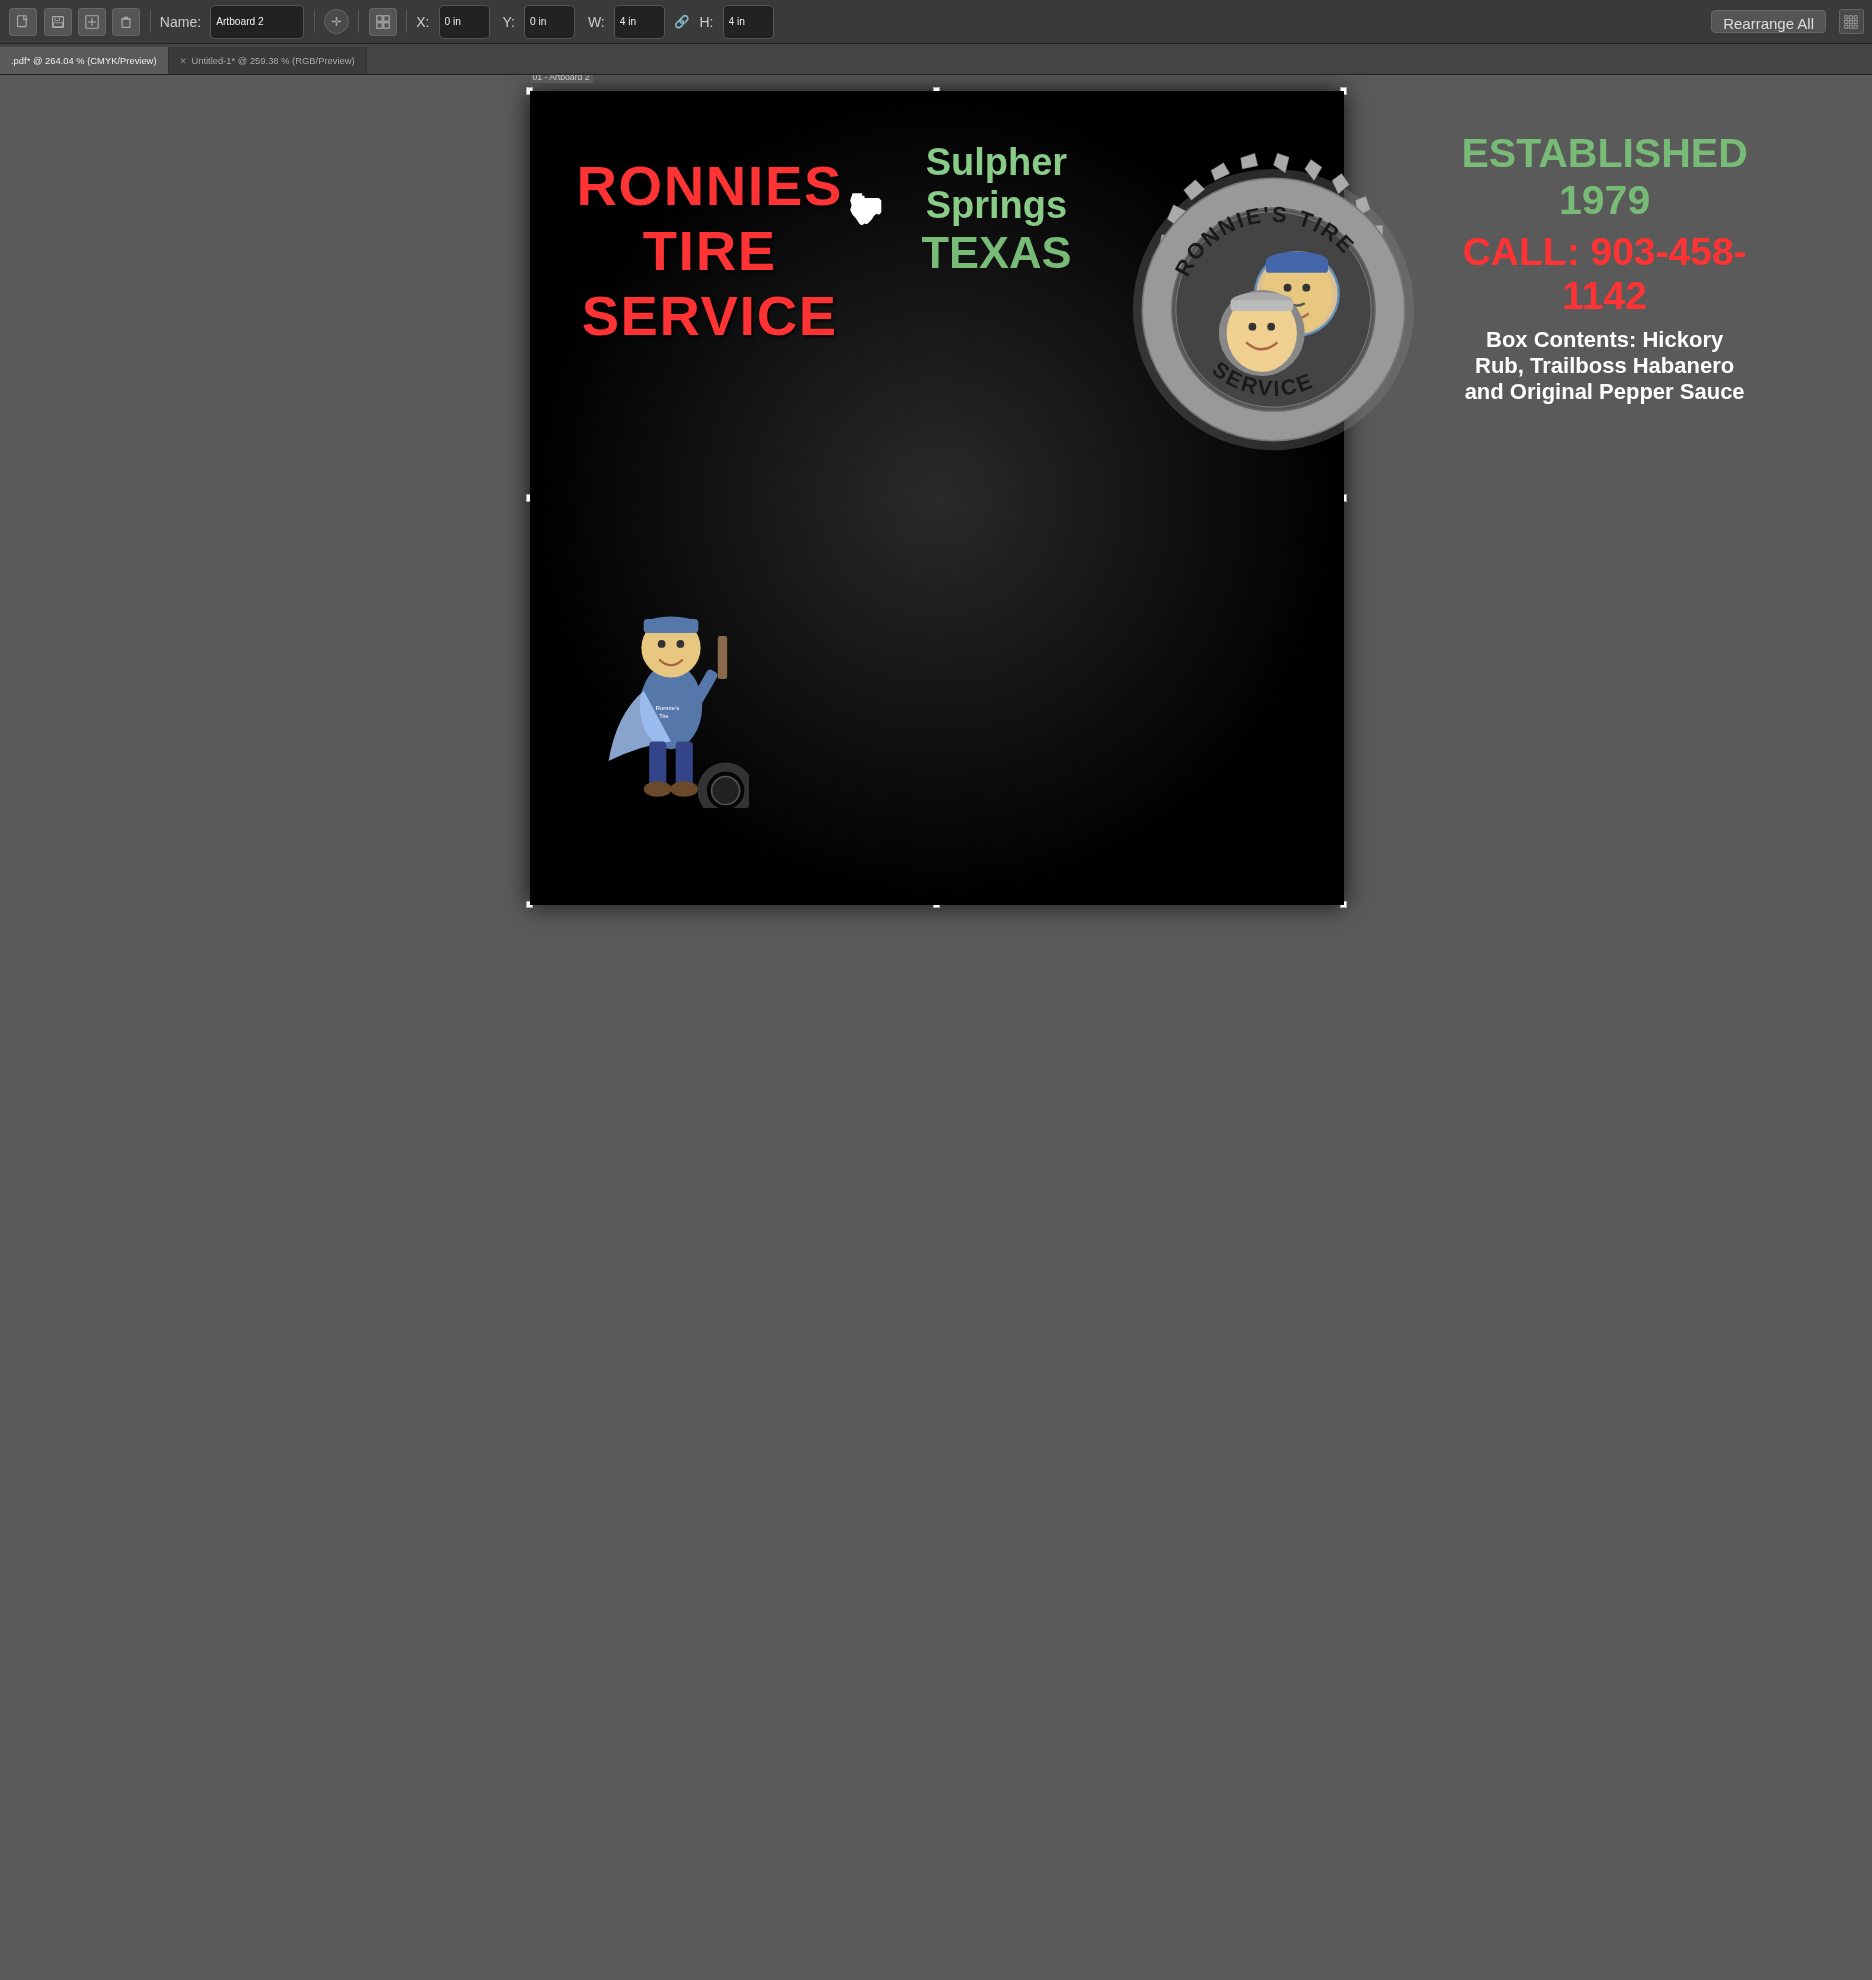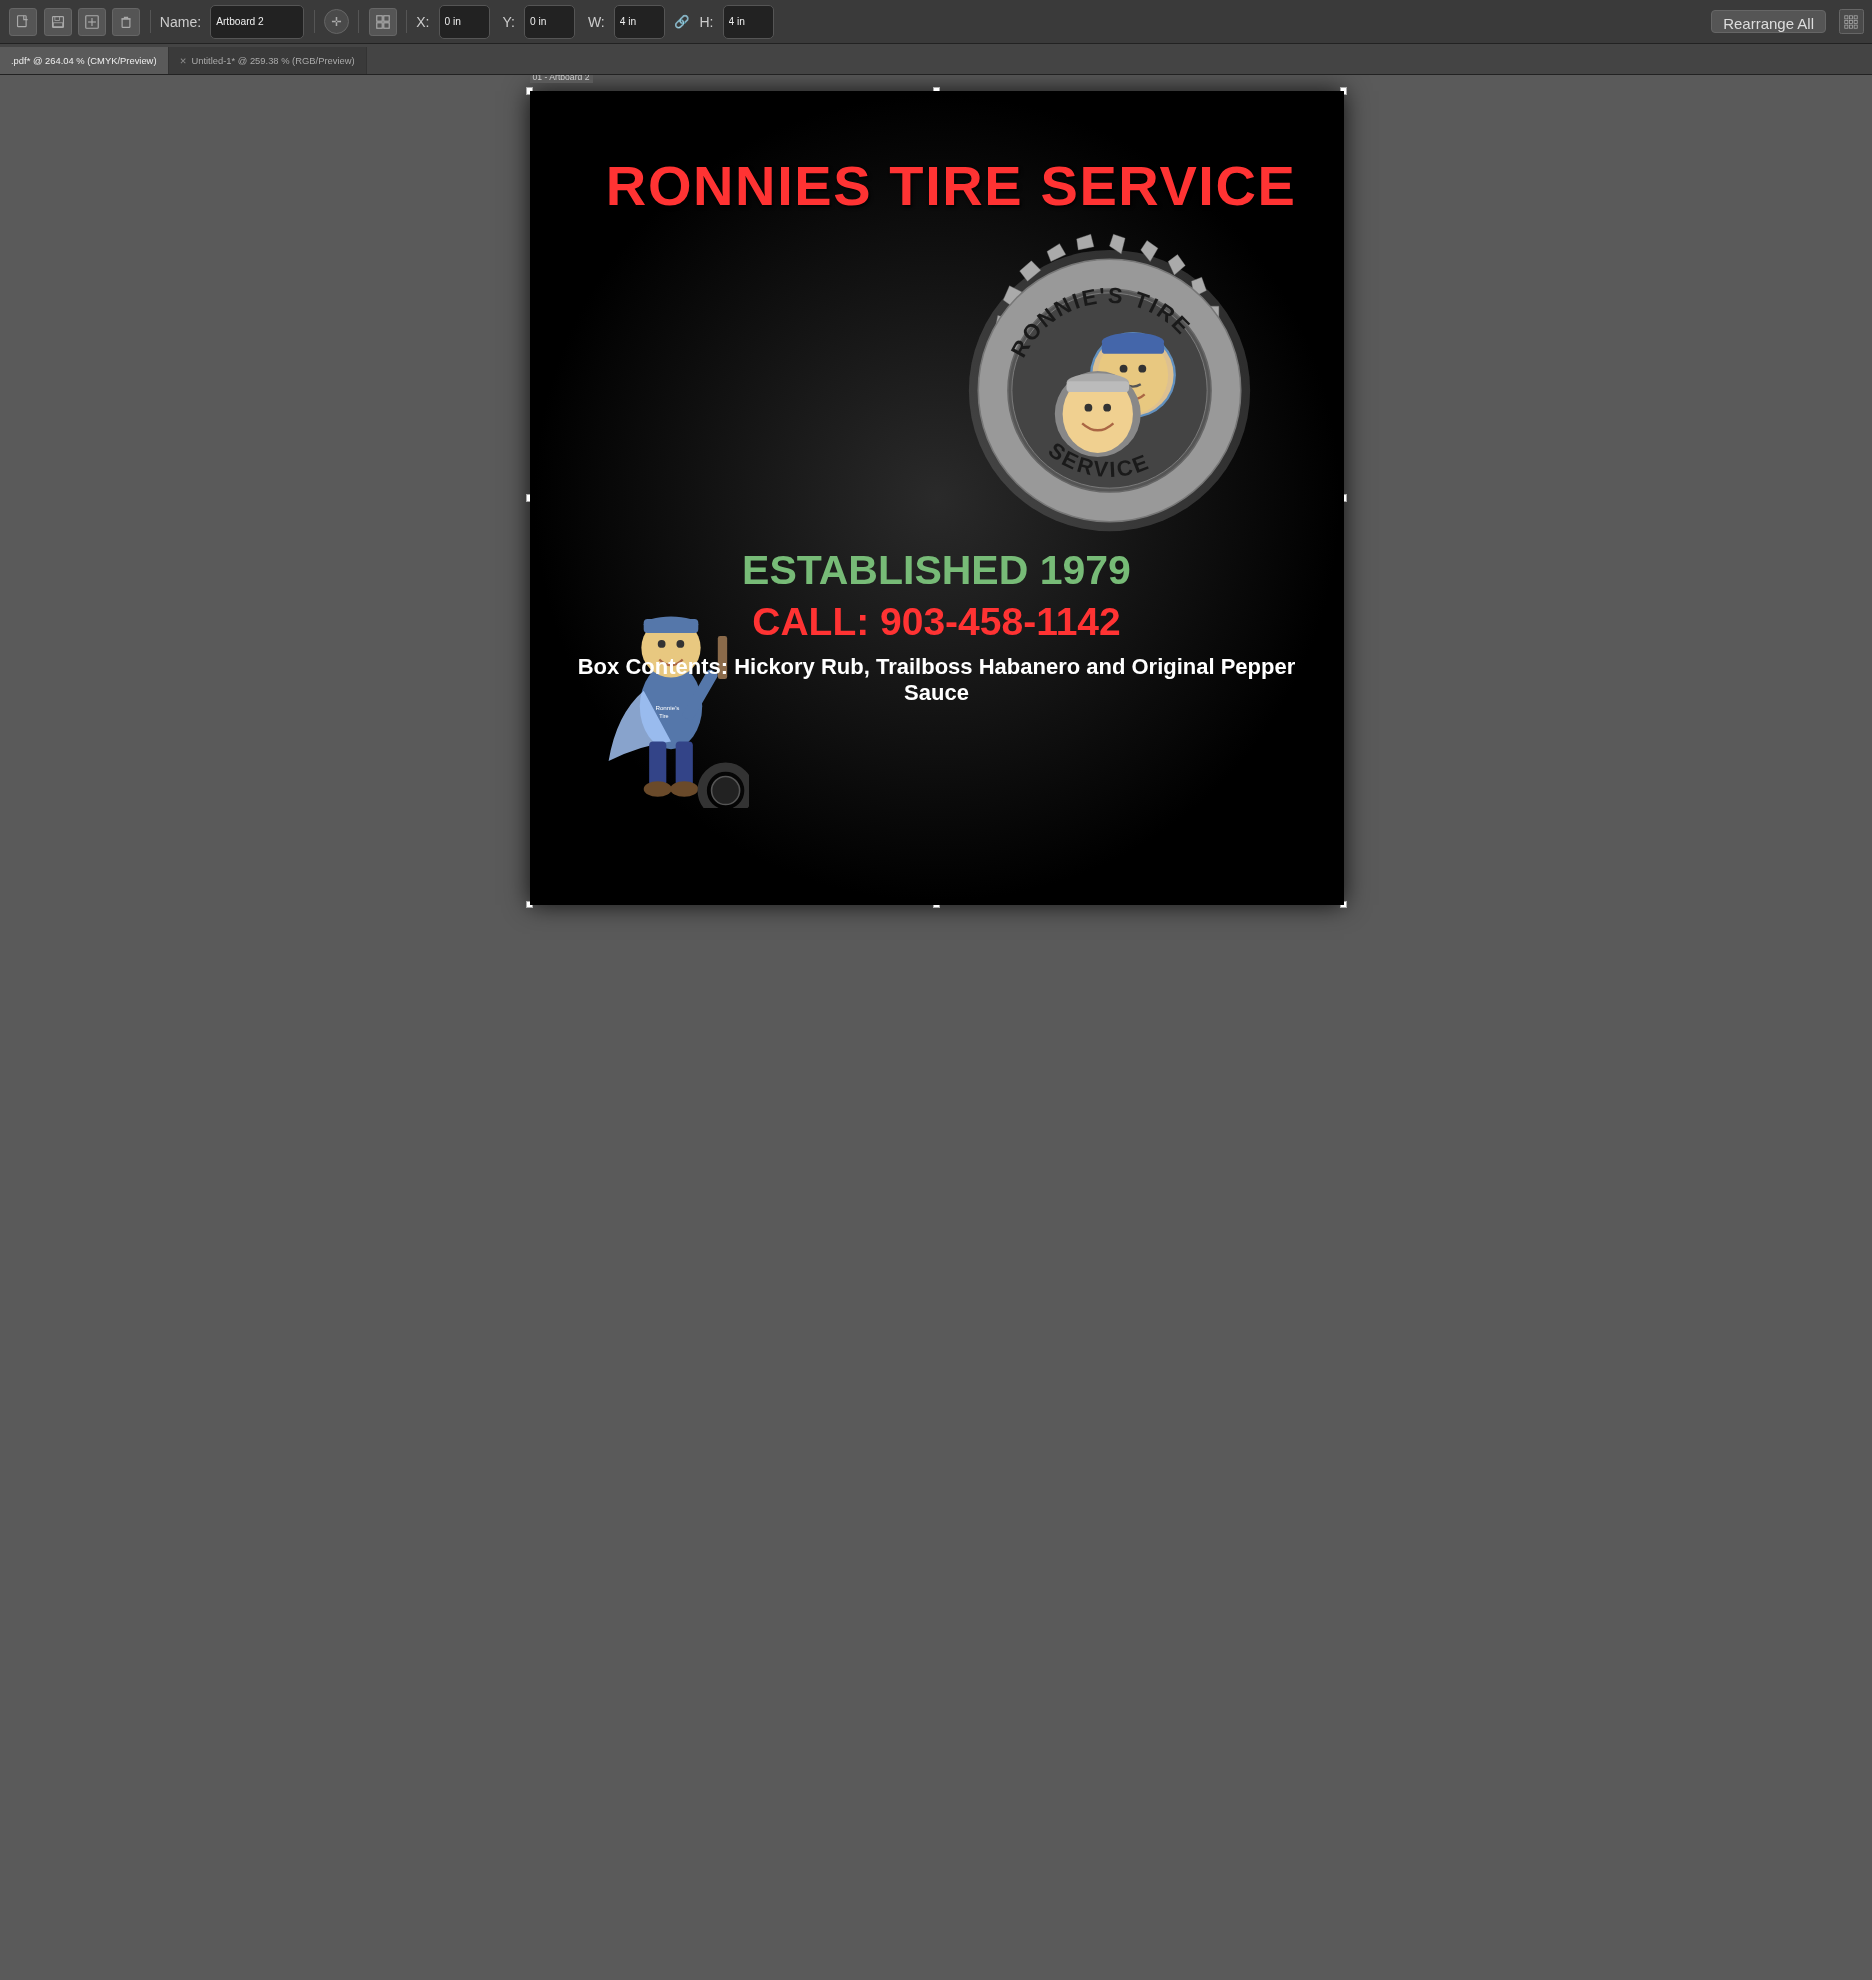--- a/index.html
+++ b/index.html
@@ -182,24 +182,24 @@
     .handle.ml { top: 50%; left: -3.9px; margin-top: -3.9px; cursor: w-resize; }
     .handle.mr { top: 50%; right: -3.9px; margin-top: -3.9px; cursor: e-resize; }
     .handle.bl { bottom: -3.9px; left: -3.9px; cursor: sw-resize; }
     .handle.bm { bottom: -3.9px; left: 50%; margin-left: -3.9px; cursor: s-resize; }
     .handle.br { bottom: -3.9px; right: -3.9px; cursor: se-resize; }
 
     
     .artboard-content {
       width: 100%; height: 100%;
       display: flex;
-      flex-direction: column;
-      align-items: flex-end;
+      flex-direction: row;
+      align-items: flex-start;
       justify-content: flex-start;
-      padding: 47px 47px 47px;
+      padding: 47px 47px 22px;
       position: relative;
       background: radial-gradient(ellipse at center, #2a2a2a 0%, #000 70%);
     }
 
     
     .main-title {
       font-family: 'Arial Black', Arial, sans-serif;
       font-size: 56px;
       font-weight: 900;
       color: #ff3333;
@@ -384,20 +384,32 @@
     <div class="handle ml"></div>
     <div class="handle mr"></div>
     <div class="handle bl"></div>
     <div class="handle bm"></div>
     <div class="handle br"></div>
 
     <div class="artboard-content">
 
       <div class="main-title">RONNIES TIRE SERVICE</div>
 
+      <div class="subtitle-row">
+        <div style="display:flex; align-items:center; gap: 7.8px;">
+
+          <svg width="78" height="78" viewBox="0 0 100 100" style="fill:white; margin-right:7.8px;">
+            <path d="M20,15 L40,15 L40,20 L45,20 L45,25 L75,25 L80,30 L80,55 L75,60 L70,58 L65,62 L60,70 L55,75 L50,80 L45,78 L40,82 L35,80 L30,72 L25,65 L20,60 L15,50 L18,40 L15,30 Z"></path>
+          </svg>
+          <div>
+            <div class="subtitle-sulpher">Sulpher Springs</div>
+            <div class="subtitle-texas">TEXAS</div>
+          </div>
+        </div>
+      </div>
 
       <div class="logo-area">
         <svg viewBox="0 0 480 420" width="375" height="329">
 
           <g transform="translate(240, 210)">
 
             <circle cx="0" cy="0" r="180" fill="#8a8a8a" opacity="0.3"></circle>
 
             <g fill="#b0b0b0" stroke="#888" stroke-width="1">
 

